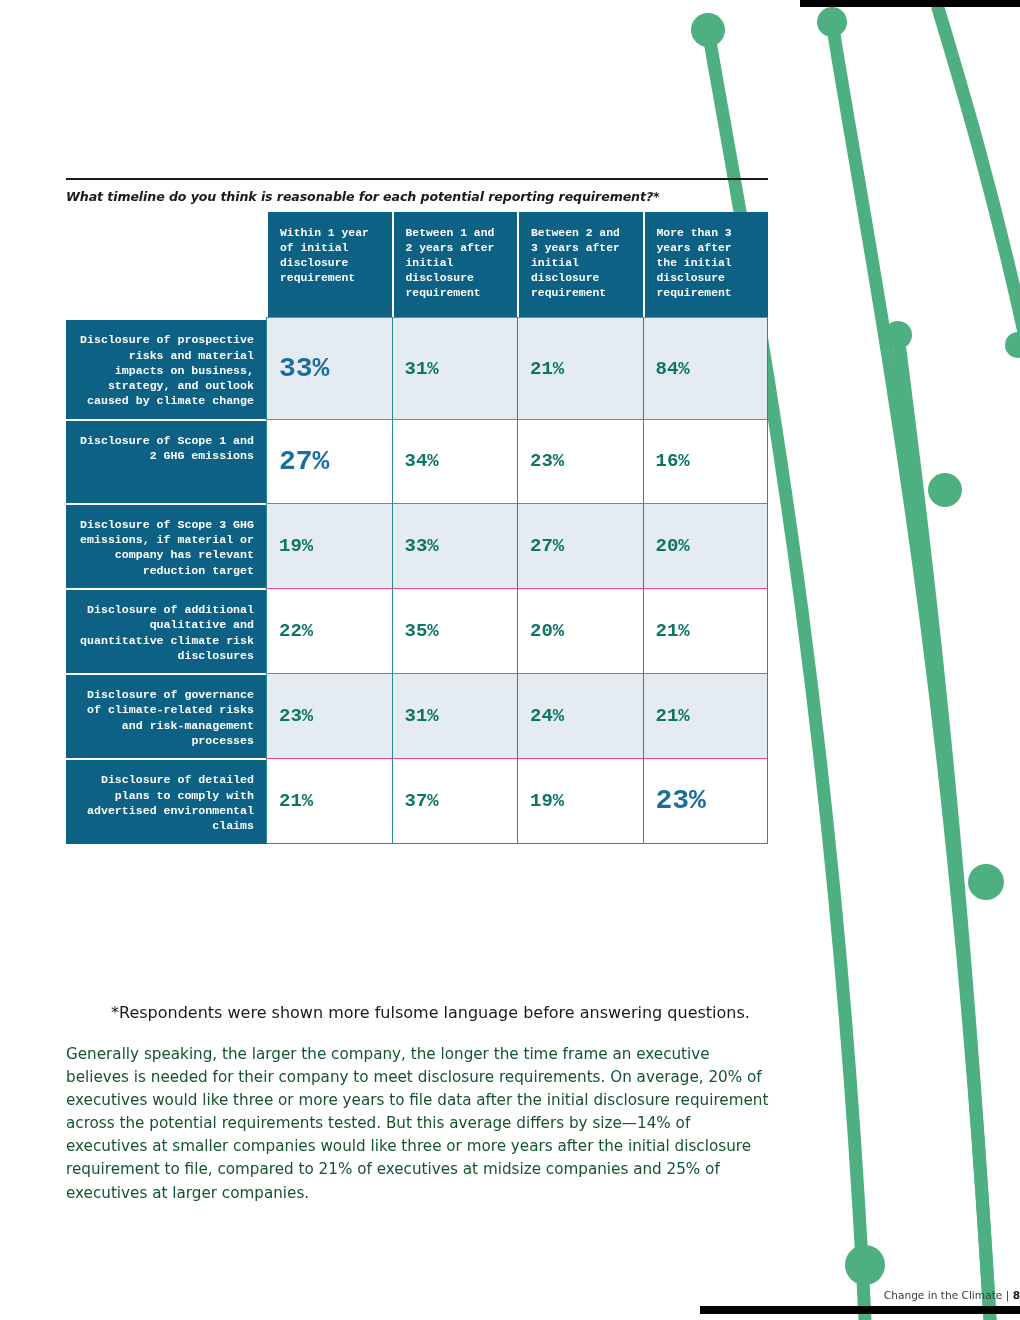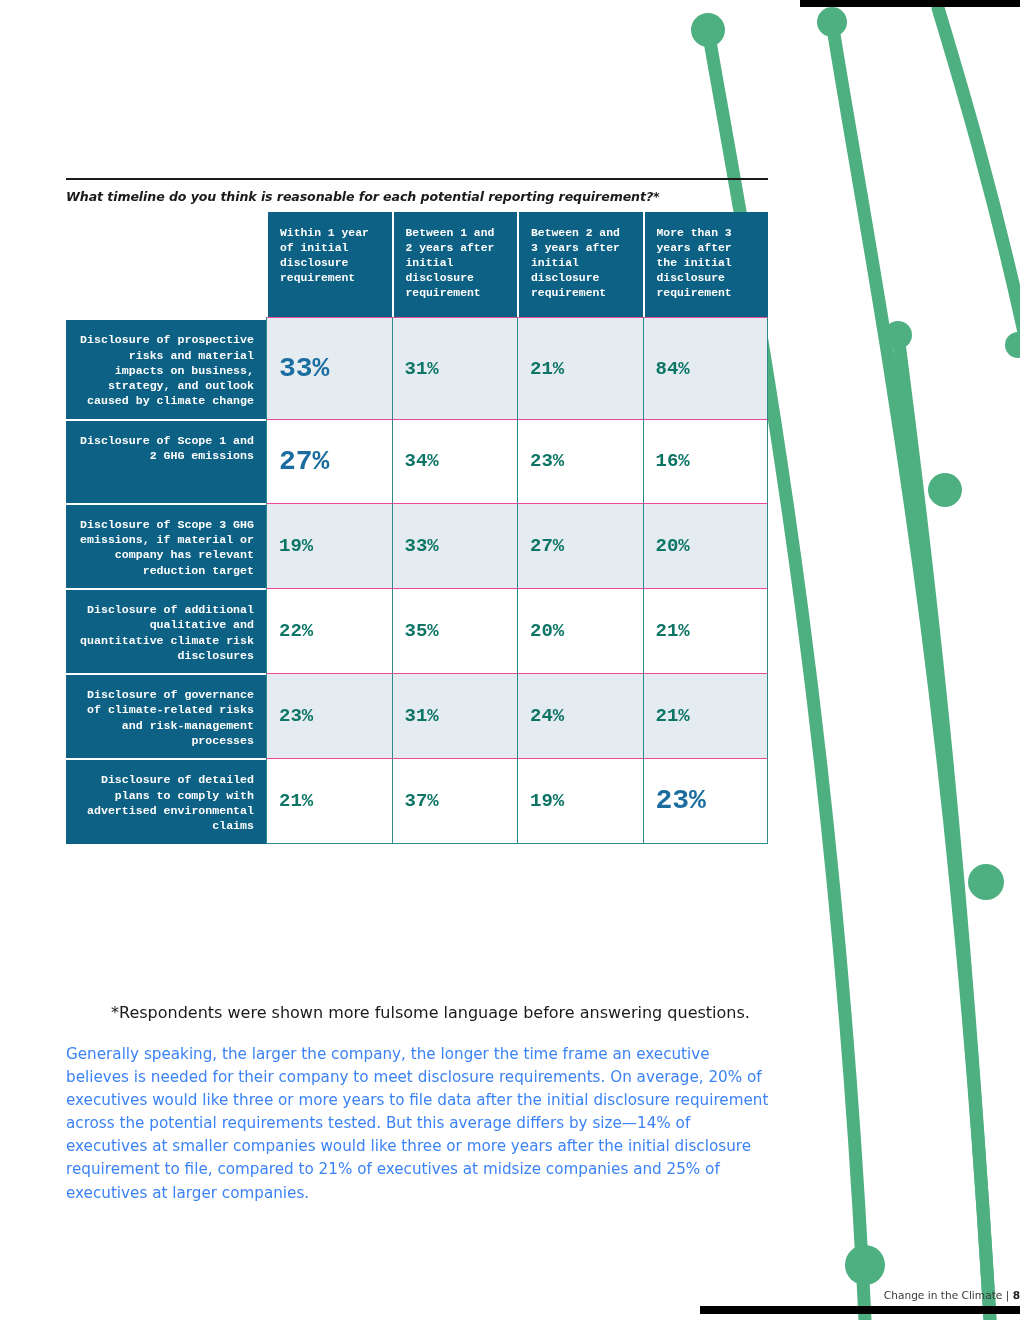--- a/index.html
+++ b/index.html
@@ -78,21 +78,21 @@
 
   td.val.hi{color:#1a6d9e;font-size:28px;}
 
   .footnote{
     position:absolute;left:66px;top:1003px;width:781px;
     font-size:16px;color:#1a1a1a;padding-left:45px;
   }
 
   .body-copy{
     position:absolute;left:66px;top:1043px;width:706px;
-    font-size:15.2px;line-height:1.52;color:#3b82f6;
+    font-size:15.2px;line-height:1.52;color:#14532d;
   }
 
   .footer{
     position:absolute;left:0;top:1289px;width:1020px;
     text-align:right;padding-right:50px;
     font-size:10.6px;color:#3a3a3a;z-index:4;
   }
   .footer .pg{font-weight:bold;color:#1a1a1a;}
 </style>
 </head>

